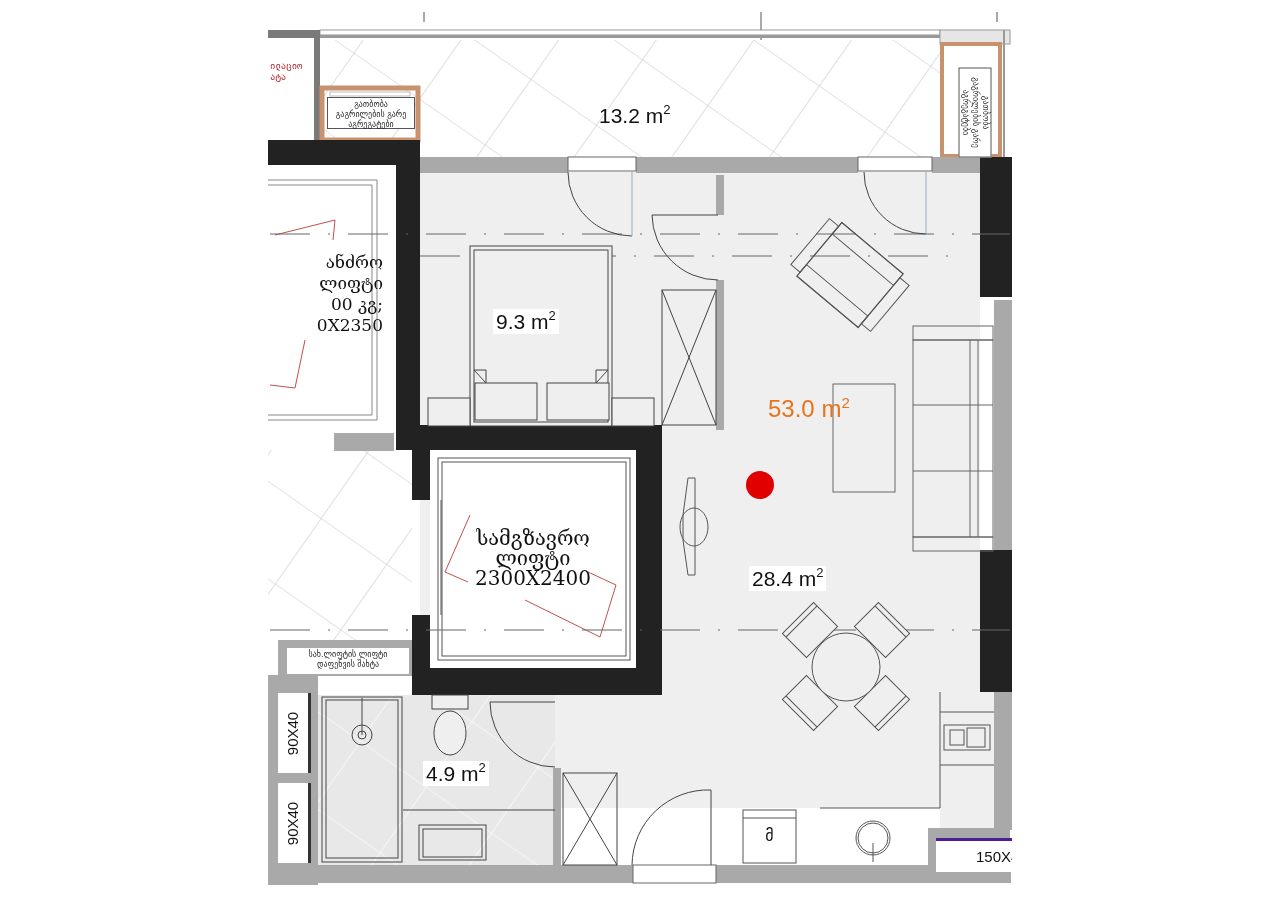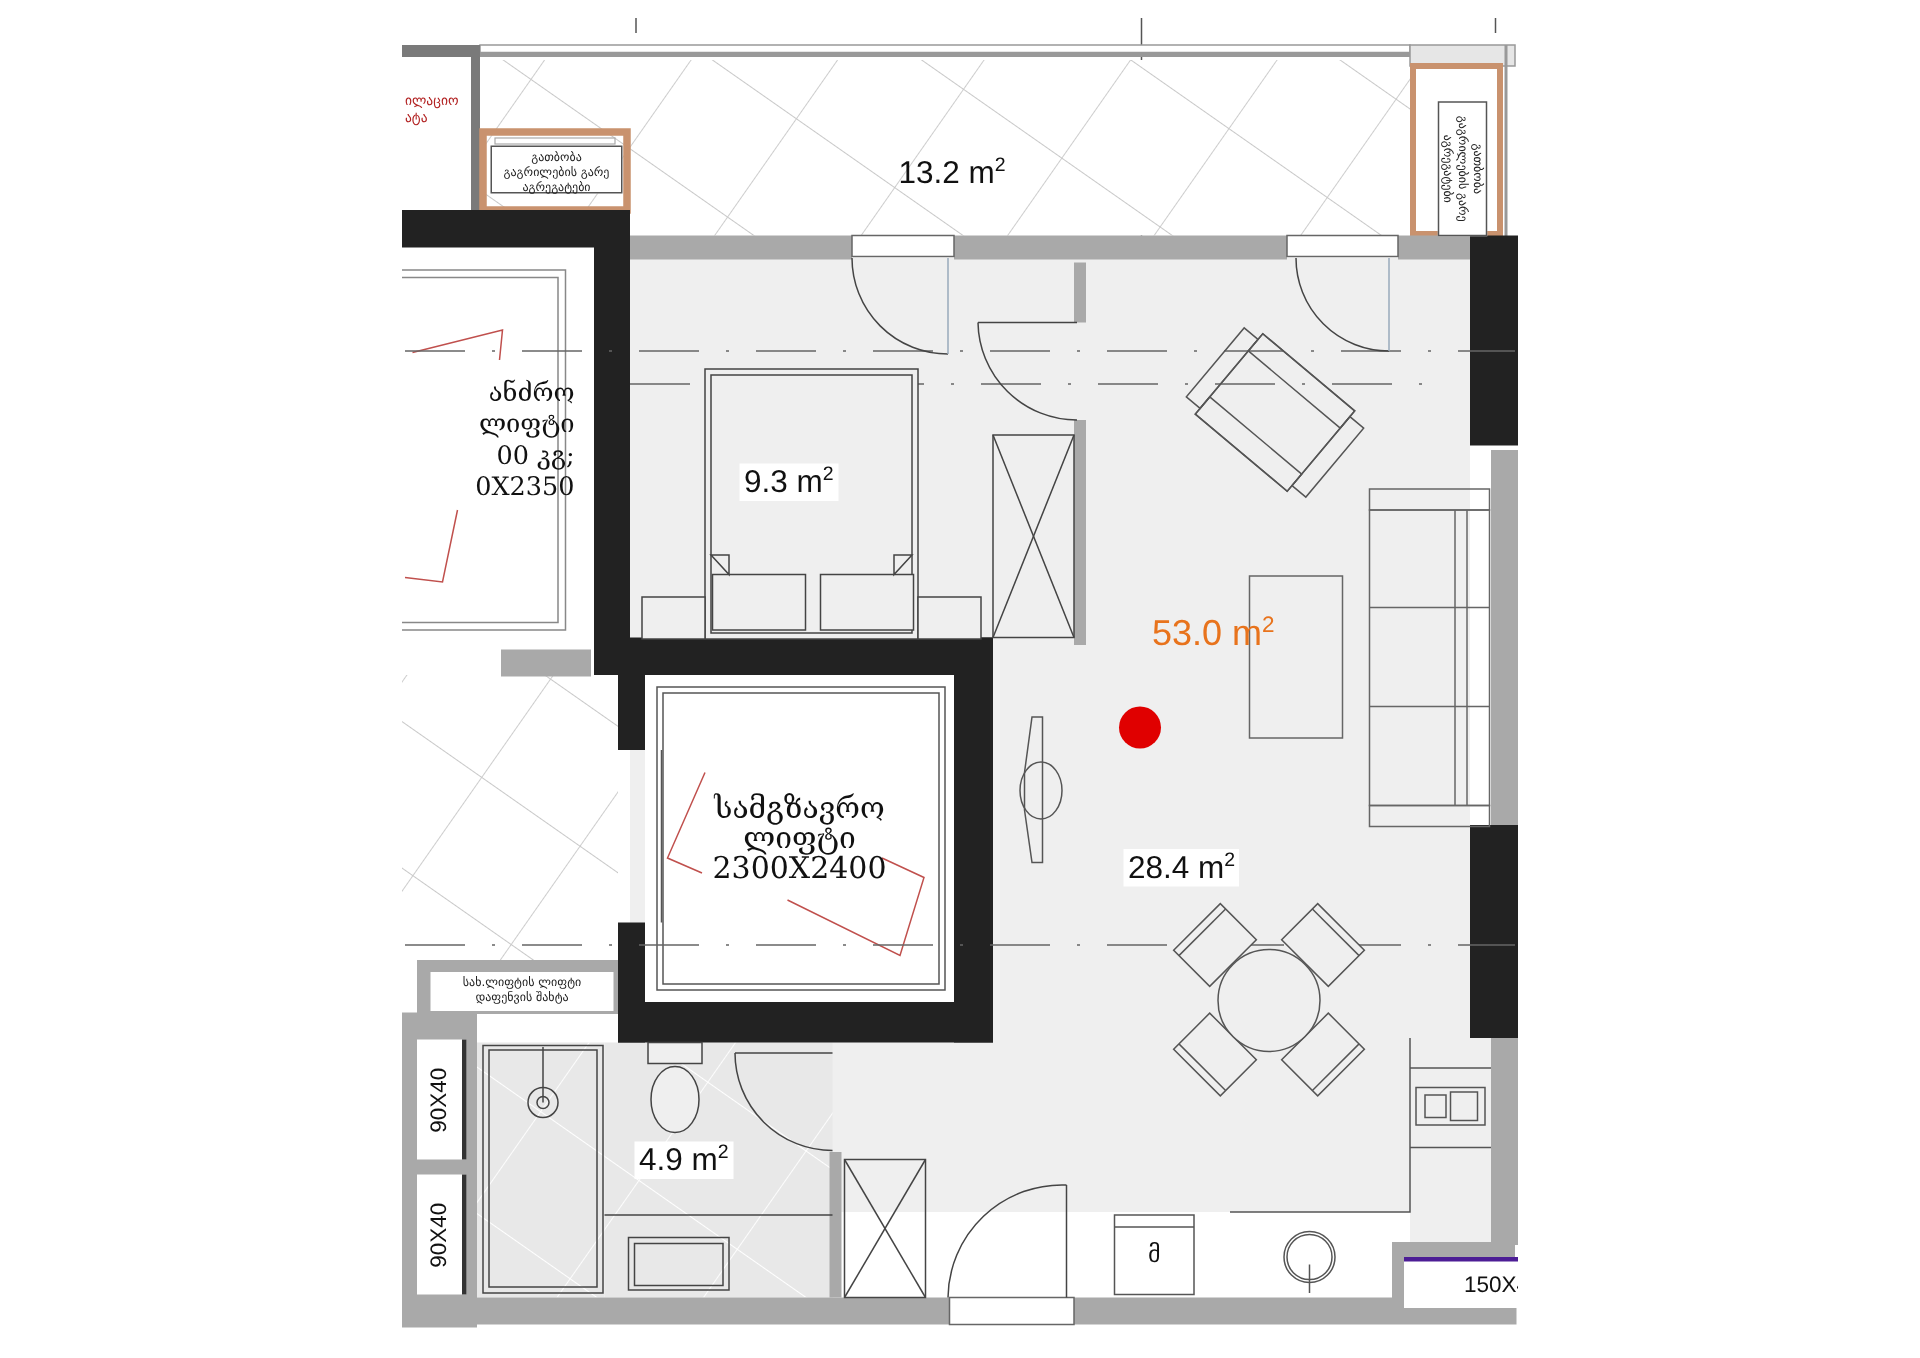--- a/index.html
+++ b/index.html
@@ -238,21 +238,21 @@
 </svg>
 
 <div class="lbl area" style="left:596px;top:103px;background:transparent;">
   <span>13.2</span> <span>m</span><sup>2</sup>
 </div>
 
 <div class="lbl area" style="left:493px;top:309px;">
   <span>9.3</span> <span>m</span><sup>2</sup>
 </div>
 
-<div class="lbl area area-orange" style="left:765px;top:409px;">
+<div class="lbl area area-orange" style="left:765px;top:395px;">
   <span>53.0</span> <span>m</span><sup>2</sup>
 </div>
 
 <div class="lbl area" style="left:749px;top:566px;">
   <span>28.4</span> <span>m</span><sup>2</sup>
 </div>
 
 <div class="lbl area" style="left:423px;top:761px;">
   <span>4.9</span> <span>m</span><sup>2</sup>
 </div>
@@ -263,21 +263,21 @@
   <div>00 კგ;</div>
   <div>0X2350</div>
 </div>
 
 <div class="lbl geo" style="left:455px;top:528px;width:156px;font-size:20px;line-height:20px;">
   <div>სამგზავრო</div>
   <div>ლიფტი</div>
   <div>2300X2400</div>
 </div>
 
-<div class="lbl" style="left:270px;top:62px;font-size:9px;line-height:11px;color:#b22222;font-family:Liberation Serif, serif;">
+<div class="lbl" style="left:270px;top:62px;font-size:9px;line-height:11px;color:#b22222;font-family:Liberation Mono, monospace;">
   <div>ილაციო</div>
   <div>ატა</div>
 </div>
 
 <div class="note" style="left:327px;top:97px;width:86px;height:28px;padding-top:2px;">
   <div>გათბობა</div>
   <div>გაგრილების გარე</div>
   <div>აგრეგატები</div>
 </div>
 

